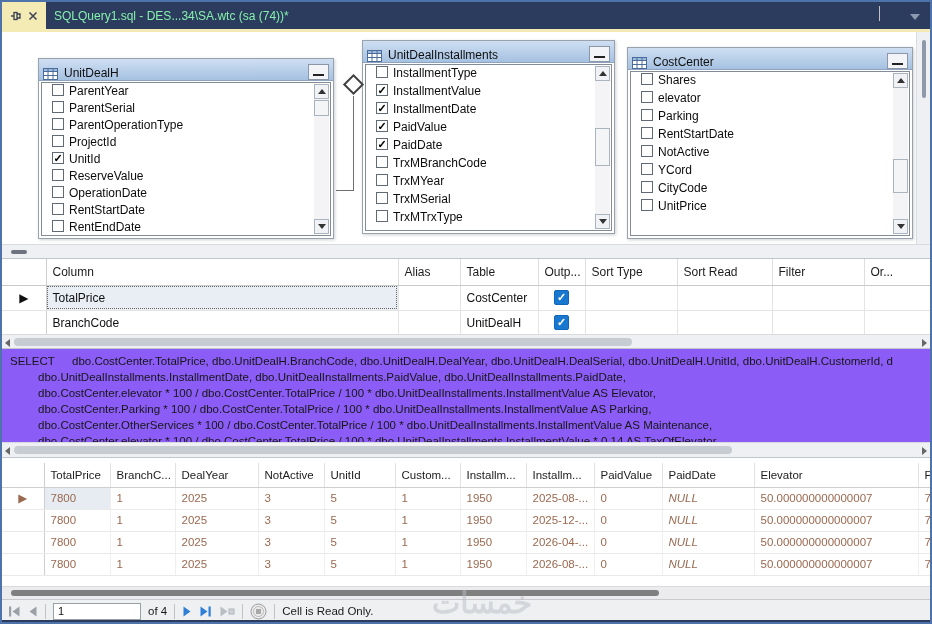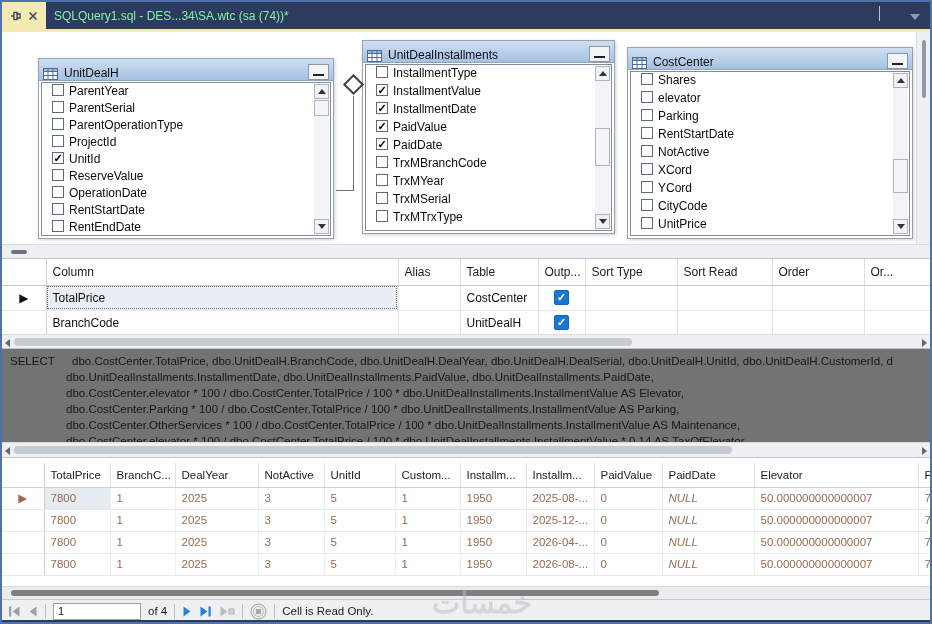--- a/index.html
+++ b/index.html
@@ -53,22 +53,22 @@
   #criteria td{height:25px;font-size:12px;color:#101010;padding:0 6px;border-bottom:1px solid #e4e4e4;border-right:1px solid #e4e4e4;white-space:nowrap;overflow:hidden;}
   .rowsel{border-right:1px solid #cfcfcf !important;text-align:center;font-size:9px;color:#000;}
   .colcell-sel{background:#e9eef5;outline:1px dotted #666;outline-offset:-2px;}
   .bluecheck{width:15px;height:15px;margin:0 auto;background:#1878d0;border:1px solid #1266b8;border-radius:2px;color:#fff;font-size:11px;line-height:13px;text-align:center;font-weight:bold;}
 
   .hscroll{position:absolute;left:0;right:0;background:#eff0f3;border-top:1px solid #d9dadd;}
   .hthumb{position:absolute;top:3px;height:8px;background:#c7cbd2;border-radius:4px;}
   .harrow{position:absolute;top:4px;}
 
   
-  #sqlpane{position:absolute;top:346px;left:0;right:0;height:116px;background:#737373;border-top:1px solid #c2c6cc;overflow:hidden;}
-  .sqlline{font-size:11.5px;color:#161616;line-height:16px;white-space:nowrap;margin-left:64px;}
+  #sqlpane{position:absolute;top:346px;left:0;right:0;height:116px;background:#8b5cf6;border-top:1px solid #c2c6cc;overflow:hidden;}
+  .sqlline{font-size:11.5px;color:#161616;line-height:16px;white-space:nowrap;margin-left:36px;}
   #sqlrow1{display:flex;margin-left:0;padding-top:4px;}
   #sqlrow1 .kw{flex:0 0 62px;padding-left:8px;font-size:11.5px;line-height:16px;color:#161616;}
   #sqlrow1 .sqlline{margin-left:0;}
 
   
   #results{position:absolute;top:455px;left:0;right:0;height:129px;background:#fff;border-top:1px solid #c2c6cc;}
   #results table{width:940px;margin-top:5px;}
   #results th{height:24px;font-size:11.5px;font-weight:normal;color:#1c1c1c;text-align:left;padding:0 6px;border-bottom:1px solid #cfcfcf;border-right:1px solid #e2e2e2;white-space:nowrap;overflow:hidden;}
   #results td{height:22px;font-size:11.5px;color:#9a6950;padding:0 6px;border-bottom:1px solid #e9e9e9;border-right:1px solid #efefef;white-space:nowrap;overflow:hidden;}
   .nullcell{font-style:italic;}
@@ -261,24 +261,20 @@
               <span class="cb"></span>
               <span class="flbl">Parking</span>
             </div>
           <div class="fld">
               <span class="cb"></span>
               <span class="flbl">RentStartDate</span>
             </div>
           <div class="fld">
               <span class="cb"></span>
               <span class="flbl">NotActive</span>
-            </div>
-          <div class="fld">
-              <span class="cb"></span>
-              <span class="flbl">XCord</span>
             </div>
           <div class="fld">
               <span class="cb"></span>
               <span class="flbl">YCord</span>
             </div>
           <div class="fld">
               <span class="cb"></span>
               <span class="flbl">CityCode</span>
             </div>
           <div class="fld">
@@ -325,21 +321,21 @@
       </colgroup>
       <tbody>
           <tr>
         <th class="rowsel"></th>
         <th>Column</th>
         <th>Alias</th>
         <th>Table</th>
         <th>Outp...</th>
         <th>Sort Type</th>
         <th>Sort Read</th>
-        <th>Order</th>
+        <th>Filter</th>
         <th>Or...</th>
       </tr>
       <tr>
         <td class="rowsel">▶</td>
         <td class="colcell-sel">TotalPrice</td>
         <td></td>
         <td>CostCenter</td>
         <td>
               <div class="bluecheck">✓</div>
             </td>

